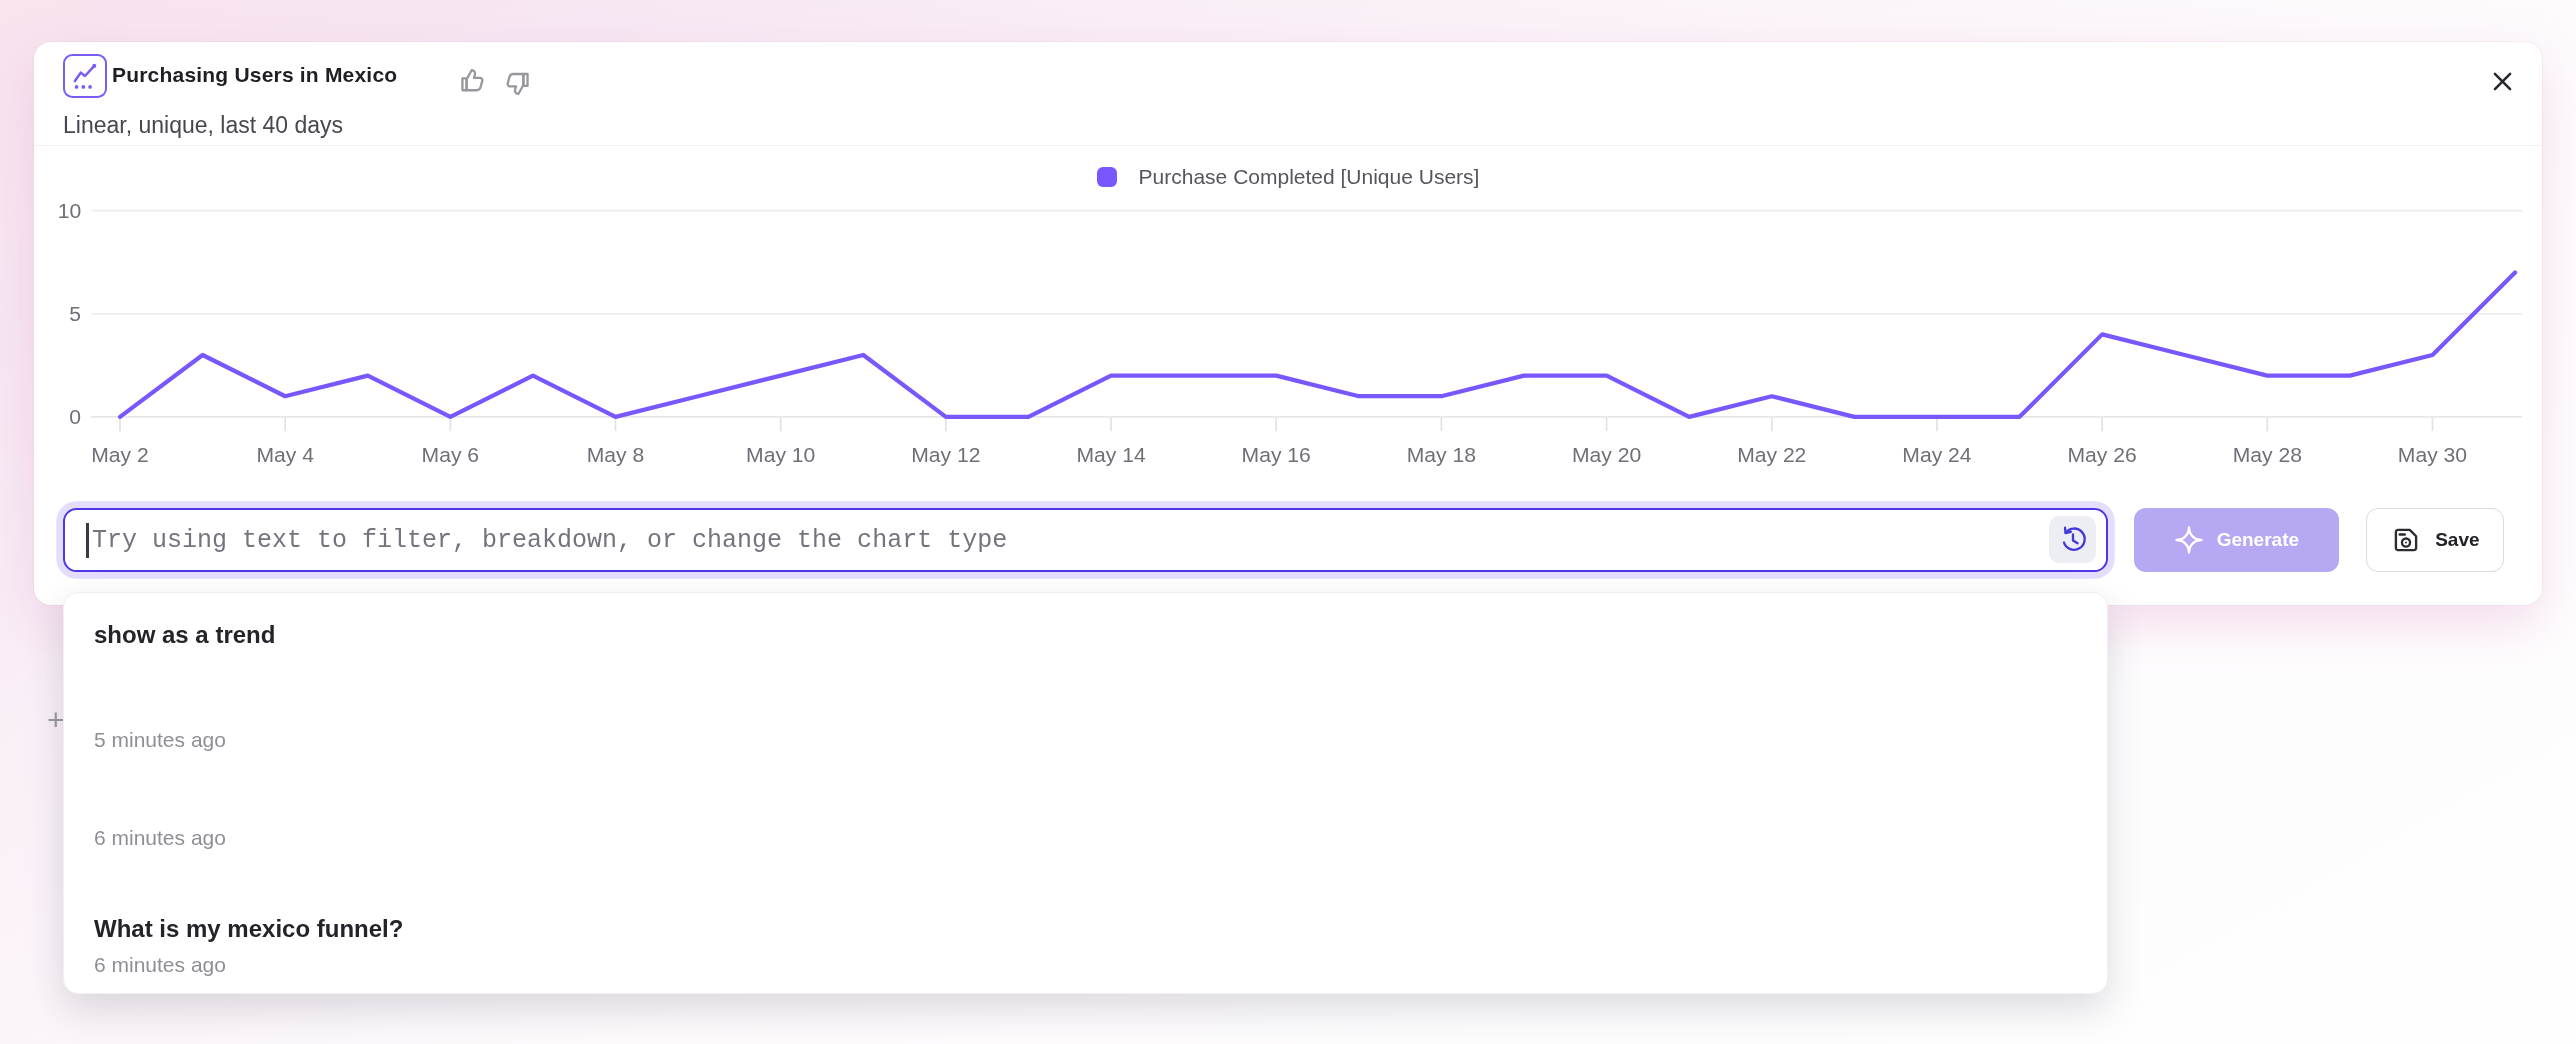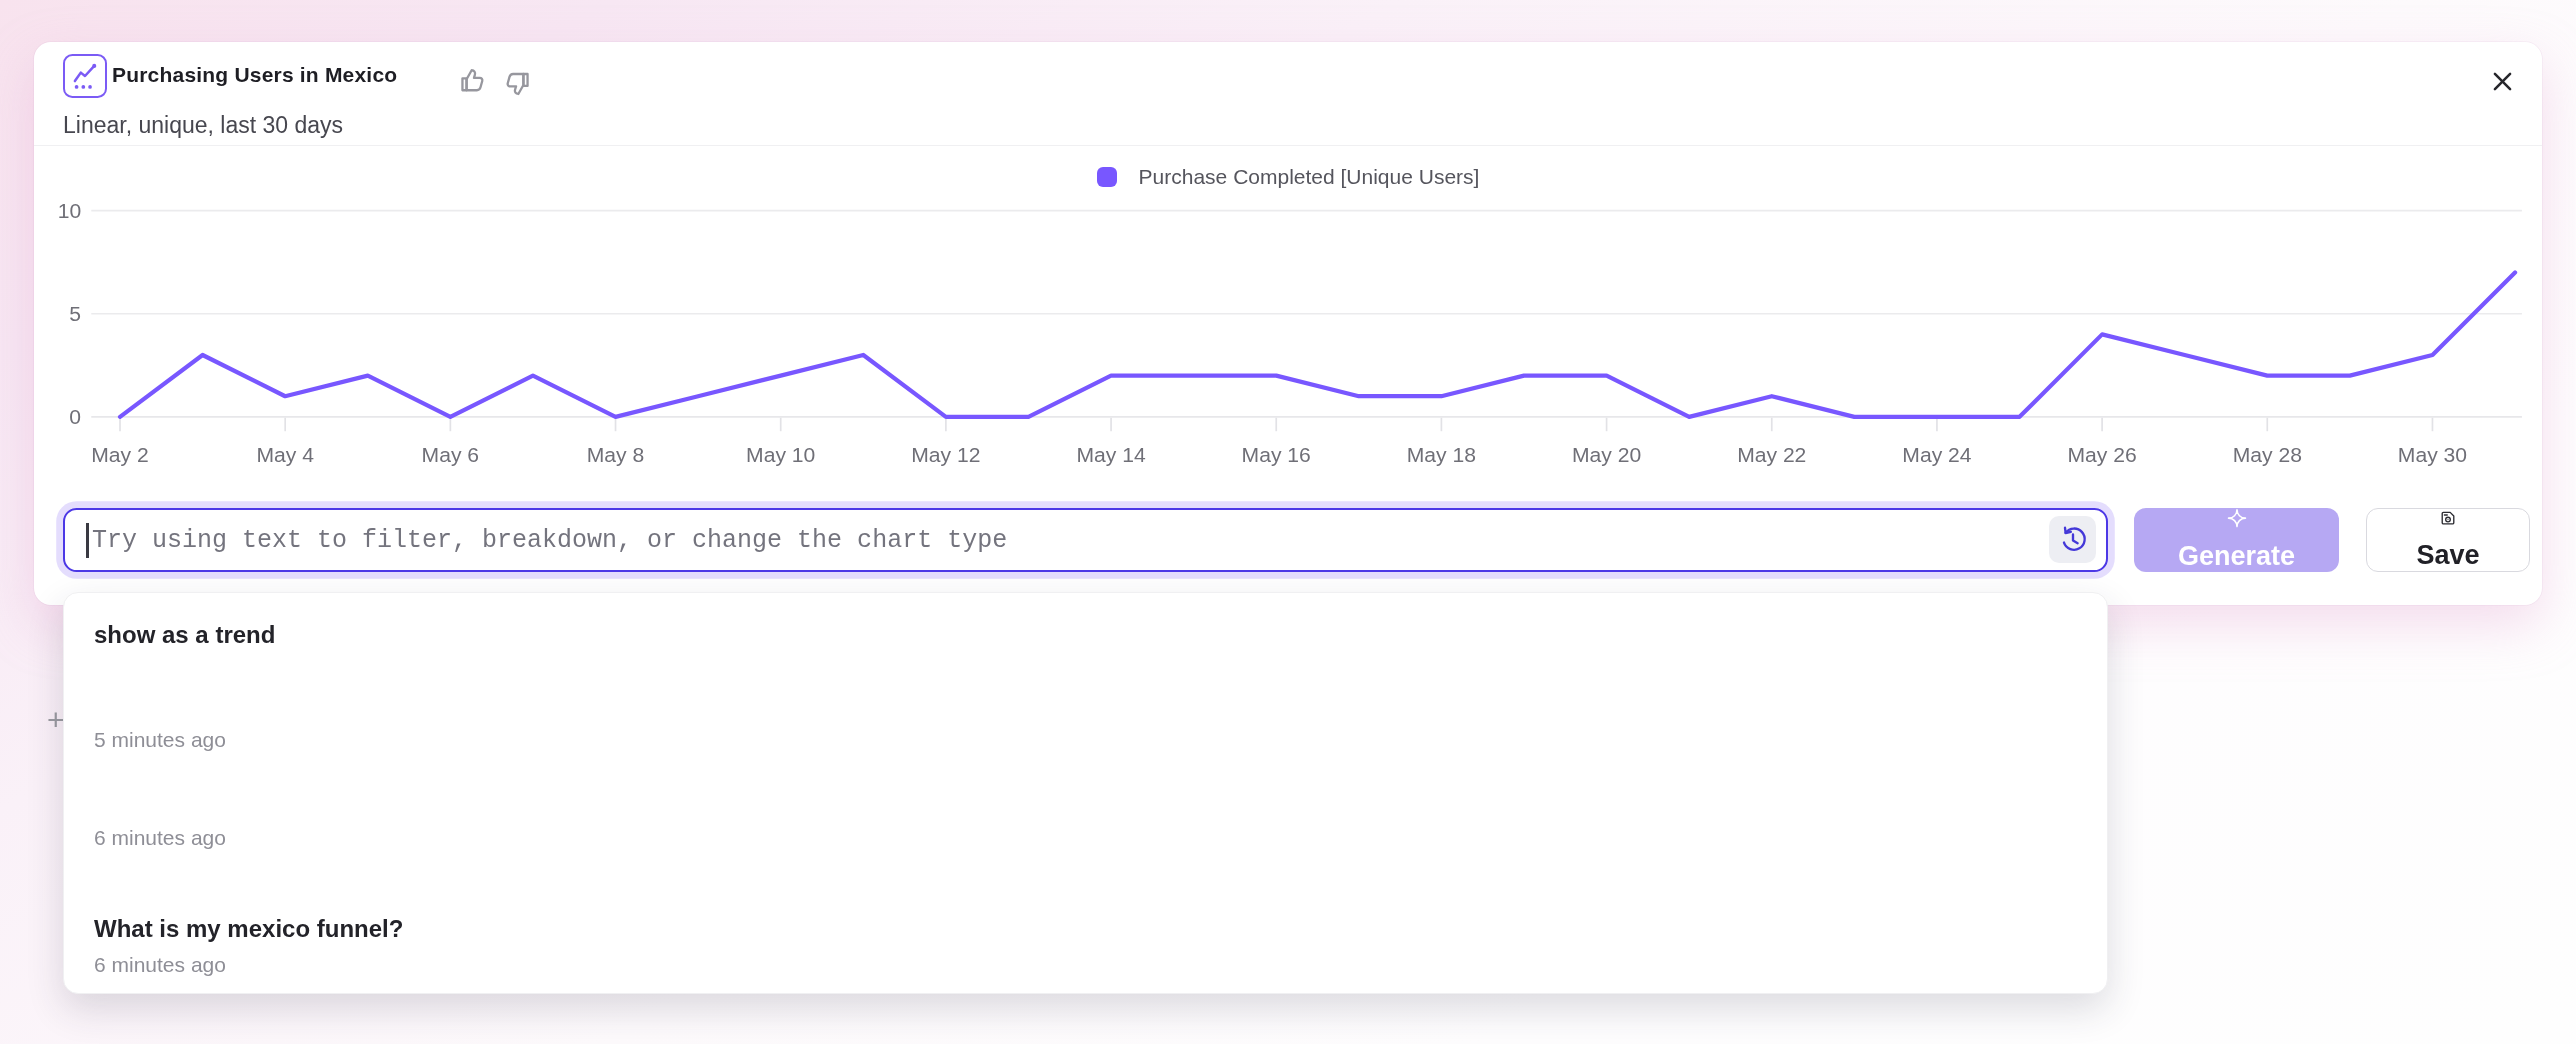--- a/index.html
+++ b/index.html
@@ -56,23 +56,23 @@
     font-size: 25px; color: #26262c; padding: 0 112px 0 27px; border-radius: 11px;
   }
   .prompt-input::placeholder { color: #74747e; opacity: 1; }
   .caret-bar { position: absolute; left: 21px; top: 12.7px; width: 2.5px; height: 35px; background: #3a3a42; }
   .history-btn {
     position: absolute; right: 10px; top: 6px; width: 47px; height: 47px; border-radius: 10px;
     background: #edeef3; display: flex; align-items: center; justify-content: center; cursor: pointer;
   }
   .btn { position: absolute; top: 508px; height: 64px; border-radius: 12px; z-index: 4;
     display: flex; align-items: center; justify-content: center; gap: 12.7px;
-    font-size: 27px; font-weight: 600; cursor: pointer; flex-direction: column; }
+    font-size: 19px; font-weight: 600; cursor: pointer; }
   .generate-btn { left: 2134px; width: 205px; background: #b6a8f3; color: #ffffff; }
-  .save-btn { left: 2366px; width: 164px; background: #ffffff; color: #212127; border: 1.7px solid #d9d9df; justify-content: space-between; }
+  .save-btn { left: 2366px; width: 138px; background: #ffffff; color: #212127; border: 1.7px solid #d9d9df; }
 
   .plus-artifact { position: absolute; left: 47px; top: 703px; font-size: 30px; color: #9a9aa0; z-index: 4; }
 
   .history-dropdown {
     position: absolute; left: 63px; top: 592px; width: 2045px; height: 402px; z-index: 5;
     background: #ffffff; border-radius: 15px; border: 0.8px solid #f0f0f2;
     box-shadow: 0 15px 37px rgba(45,45,70,0.16);
     padding-top: 12px; overflow: hidden;
   }
   .history-item { height: 98px; padding: 15px 22px 0 30px; cursor: pointer; }
@@ -116,21 +116,21 @@
   </svg>
 </div>
 
 <div class="close-btn">
   <svg width="27" height="27" viewBox="0 0 32 32">
     <line x1="7" y1="7" x2="25" y2="25" stroke="#26262b" stroke-width="3" stroke-linecap="round"></line>
     <line x1="25" y1="7" x2="7" y2="25" stroke="#26262b" stroke-width="3" stroke-linecap="round"></line>
   </svg>
 </div>
 
-<div class="page-subtitle">Linear, unique, last 30 days</div>
+<div class="page-subtitle">Linear, unique, last 40 days</div>
 
 <div class="legend-row">
   <span class="legend-swatch" style="background: rgb(120, 87, 255);"></span>
   <span class="legend-label">Purchase Completed [Unique Users]</span>
 </div>
 
 <svg class="chart-layer" viewBox="0 0 3048 1236">
     <line x1="108" x2="2984" y1="493" y2="493" stroke="#e7e7ea" stroke-width="2"></line>
     <text x="96" y="502" text-anchor="end" font-size="25" fill="#6F6F77">0</text>
     <line x1="108" x2="2984" y1="371" y2="371" stroke="#EBEBED" stroke-width="2"></line>

